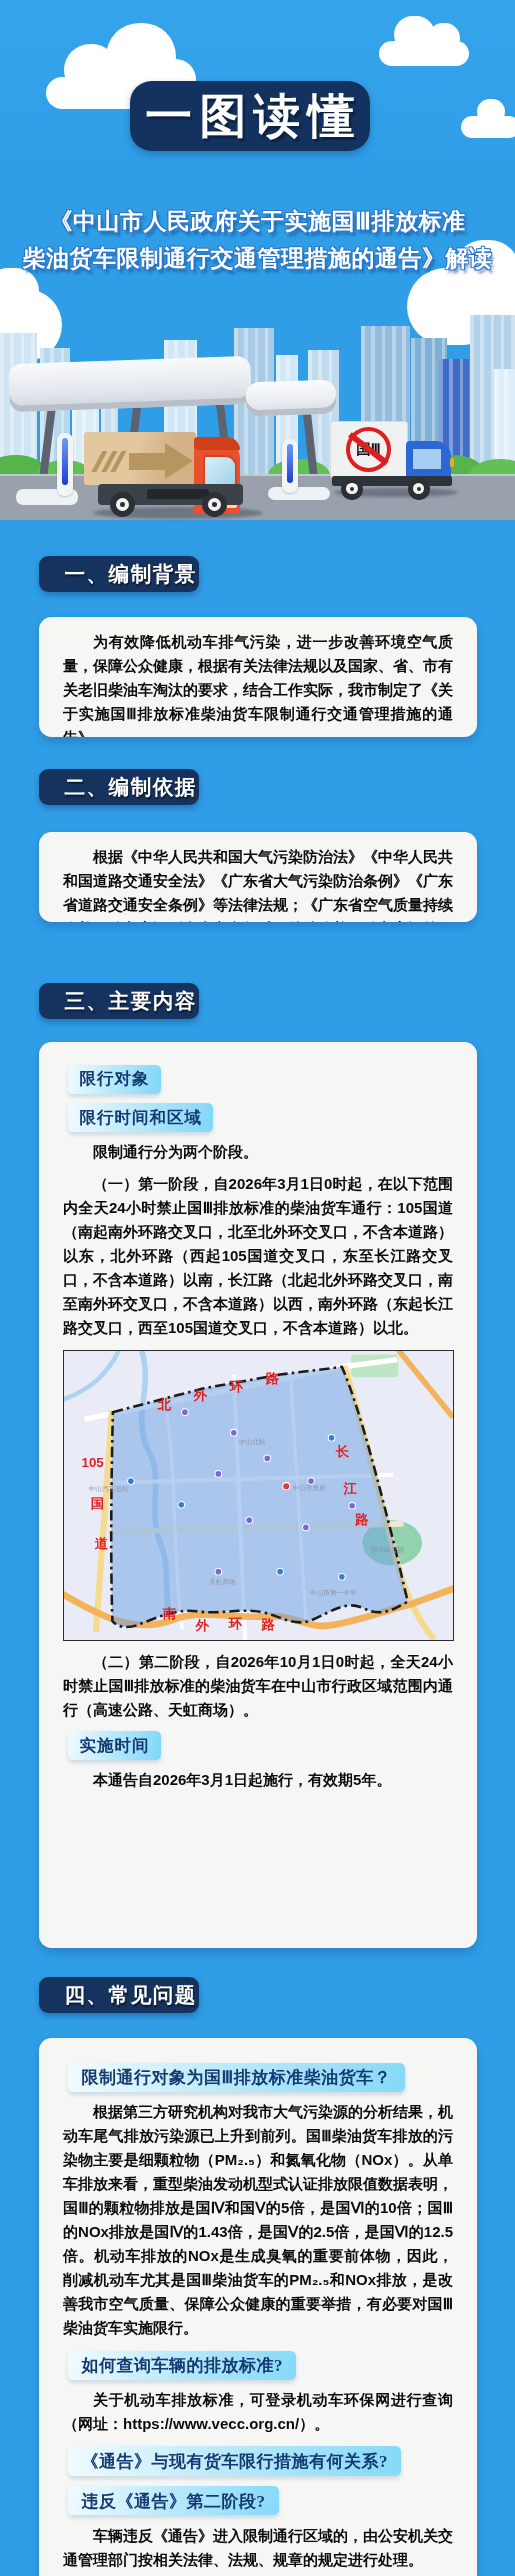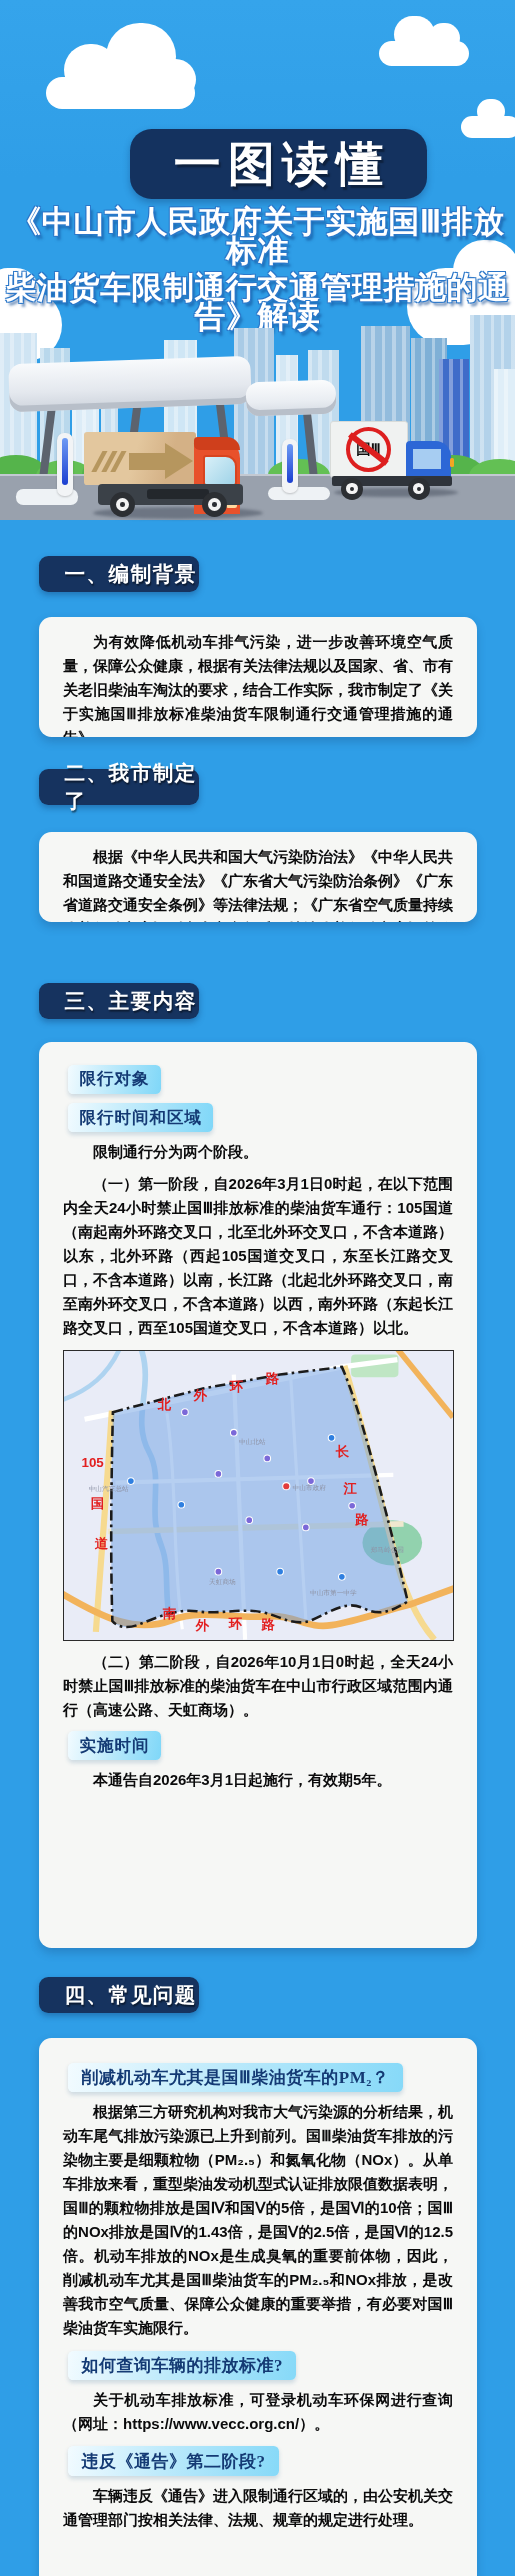--- a/index.html
+++ b/index.html
@@ -2,26 +2,26 @@
 <html style="font-size:8.2px"><head>
 <meta charset="utf-8">
 <style>
   html,body{margin:0;padding:0;background:#0d63a8;}
   .page{position:relative;width:515px;height:2954px;overflow:hidden;margin:0 auto;
         background:linear-gradient(180deg,#35a4eb 0%,#2f9ee7 6%,#2f9ee7 90%,#1679c4 96%,#0d5c9f 100%);
         font-family:"Liberation Sans",sans-serif;}
   
   .puff{position:absolute;background:#fff;border-radius:515px;}
   
-  .title-badge{position:absolute;left:130px;top:81px;width:297px;height:70px;background:#14325f;
-       border-radius:21.6px;display:flex;align-items:center;justify-content:center;box-shadow:0 3.1px 7.2px rgba(10,40,90,.3);margin-top:48px;}
+  .title-badge{position:absolute;left:130px;top:81px;width:240px;height:70px;background:#14325f;
+       border-radius:21.6px;display:flex;align-items:center;justify-content:center;box-shadow:0 3.1px 7.2px rgba(10,40,90,.3);}
   .title-badge span{color:#fff;font-size:47px;font-weight:900;letter-spacing:7.2px;padding-left:7.2px;
        text-shadow:2.1px 2.6px 1.5px rgba(0,0,0,.35);}
   .subtitle{position:absolute;left:0;top:207px;width:515px;text-align:center;}
-  .subtitle div{color:#fff;font-size:31px;font-weight:900;line-height:29px;margin-bottom:8.2px;letter-spacing:0.5px;
+  .subtitle div{color:#fff;font-size:23px;font-weight:900;line-height:29px;margin-bottom:8.2px;letter-spacing:0.5px;
        text-shadow:-1px -1px 0 #2b77c9,1px -1px 0 #2b77c9,-1px 1px 0 #2b77c9,1px 1px 0 #2b77c9,2.6px 3.6px 2.6px rgba(15,70,140,.55);}
   
   .bld{position:absolute;background-image:repeating-linear-gradient(90deg,rgba(255,255,255,.35) 0 3.6px,rgba(255,255,255,0) 3.6px 10.3px);}
   .road{position:absolute;left:0;top:474px;width:515px;height:44px;background:#99a1ad;border-top:2.1px solid #c3c9d2;}
   .canopy{position:absolute;border-radius:13.4px;box-shadow:inset 0 -6.2px 0 #b8bfc9;}
   .leg{position:absolute;width:7.7px;background:#5c636e;border-radius:2.1px;}
   .post{position:absolute;width:15.5px;height:63px;background:#f2f4f6;border-radius:7.2px;box-shadow:0 1px 2.1px rgba(0,0,0,.2);}
   .post i{display:block;width:6.2px;height:47px;margin:4.6px auto;background:linear-gradient(#6e9bf4,#1b3fd0);border-radius:4.1px;}
   .plinth{position:absolute;background:#eef2f5;border-radius:7.2px;}
   .bush{position:absolute;background:#55b44b;border-radius:50%;}
@@ -174,21 +174,21 @@
   </div>
 
   <div class="sec-badge" style="top:556px;">
     <span>一、编制背景</span>
   </div>
   <div class="card" style="top:617px;height:120px;">
     <p>为有效降低机动车排气污染，进一步改善环境空气质量，保障公众健康，根据有关法律法规以及国家、省、市有关老旧柴油车淘汰的要求，结合工作实际，我市制定了《关于实施国Ⅲ排放标准柴油货车限制通行交通管理措施的通告》。</p>
   </div>
 
   <div class="sec-badge" style="top:769px;">
-    <span>二、我市制定了</span>
+    <span>二、编制依据</span>
   </div>
   <div class="card" style="top:832px;height:90px;">
     <p>根据《中华人民共和国大气污染防治法》《中华人民共和国道路交通安全法》《广东省大气污染防治条例》《广东省道路交通安全条例》等法律法规；《广东省空气质量持续改善行动方案》《中山市空气质量持续改善行动方案》等政策文件。</p>
   </div>
 
   <div class="sec-badge" style="top:983px;">
     <span>三、主要内容</span>
   </div>
   <div class="card" style="top:1042px;height:906px;padding-top:13.4px;">
     <span class="sub-badge">限行对象</span>
@@ -255,24 +255,25 @@
 
     <p>（二）第二阶段，自2026年10月1日0时起，全天24小时禁止国Ⅲ排放标准的柴油货车在中山市行政区域范围内通行（高速公路、天虹商场）。</p>
     <span class="sub-badge">实施时间</span>
     <p>本通告自2026年3月1日起施行，有效期5年。</p>
   </div>
 
   <div class="sec-badge" style="top:1977px;">
     <span>四、常见问题</span>
   </div>
   <div class="card" style="top:2038px;height:633px;padding-top:14.4px;">
-    <span class="q-badge">削减机动车尤其是国Ⅲ柴油货车的PM₂？</span>
+    <span class="q-badge">限制通行对象为国Ⅲ排放标准柴油货车？</span>
     <p>根据第三方研究机构对我市大气污染源的分析结果，机动车尾气排放污染源已上升到前列。国Ⅲ柴油货车排放的污染物主要是细颗粒物（PM₂.₅）和氮氧化物（NOx）。从单车排放来看，重型柴油发动机型式认证排放限值数据表明，国Ⅲ的颗粒物排放是国Ⅳ和国Ⅴ的5倍，是国Ⅵ的10倍；国Ⅲ的NOx排放是国Ⅳ的1.43倍，是国Ⅴ的2.5倍，是国Ⅵ的12.5倍。机动车排放的NOx是生成臭氧的重要前体物，因此，削减机动车尤其是国Ⅲ柴油货车的PM₂.₅和NOx排放，是改善我市空气质量、保障公众健康的重要举措，有必要对国Ⅲ柴油货车实施限行。</p>
     <span class="q-badge">如何查询车辆的排放标准?</span>
     <p>关于机动车排放标准，可登录机动车环保网进行查询（网址：https://www.vecc.org.cn/）。</p>
+    <span class="q-badge">《通告》与现有货车限行措施有何关系?</span>
     <span class="q-badge">违反《通告》第二阶段?</span>
     <p>车辆违反《通告》进入限制通行区域的，由公安机关交通管理部门按相关法律、法规、规章的规定进行处理。</p>
   </div>
 
   <div>
 
     <div class="tree" style="left:68px;top:2842px;">
       
       </div>
     <div class="tree" style="left:133px;top:2868px;">

